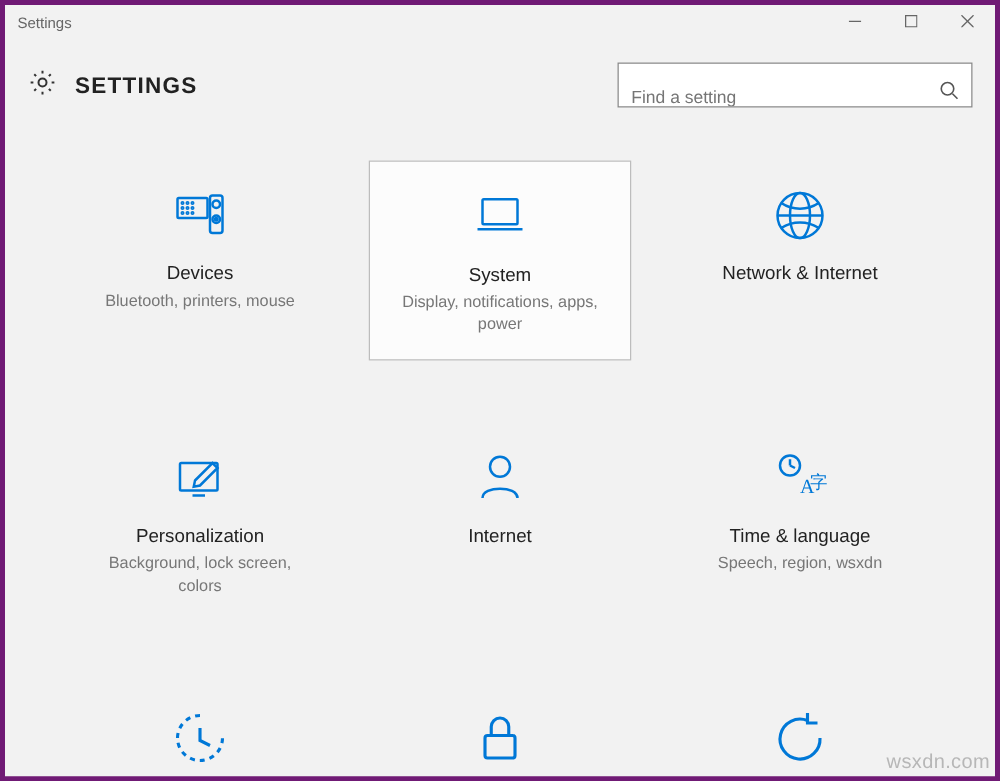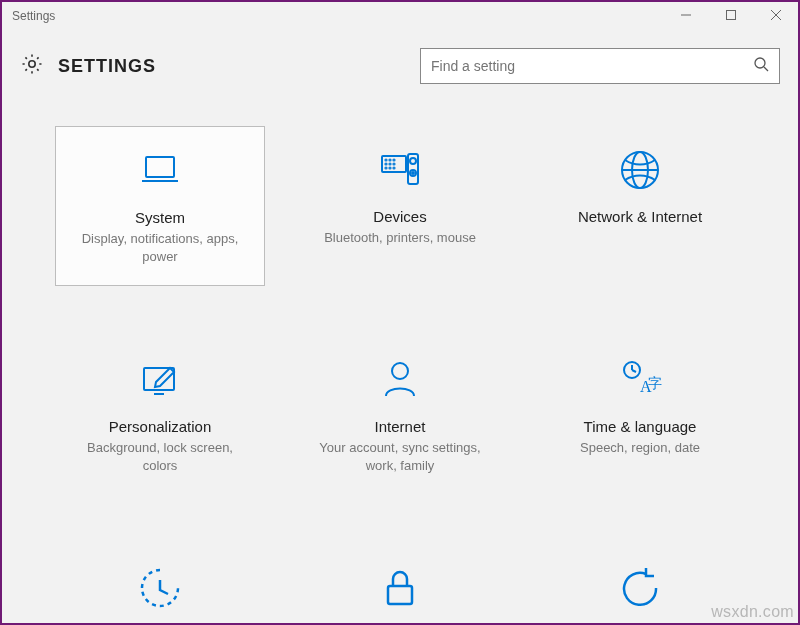--- a/index.html
+++ b/index.html
@@ -7,21 +7,21 @@
     font-family: "Segoe UI", Tahoma, sans-serif;
     background: #fff;
     width: 800px;
     height: 625px;
     overflow: hidden;
   }
   .window {
     width: 800px;
     height: 625px;
     background: #f2f2f2;
-    border: 2px solid #701a75;
+    border: 4px solid #701a75;
     position: relative;
   }
   .titlebar {
     height: 28px;
     display: flex;
     align-items: center;
     justify-content: space-between;
     padding-left: 10px;
     background: #f2f2f2;
     color: #555;
@@ -46,26 +46,26 @@
     gap: 14px;
   }
   .gear { color: #333; }
   .header-title {
     font-size: 18px;
     letter-spacing: 1px;
     font-weight: 600;
     color: #222;
   }
   .searchbox {
-    width: 360px;
+    width: 284px;
     height: 36px;
     border: 1px solid #888;
     background: #fff;
     display: flex;
-    align-items: center;
+    align-items: flex-end;
     padding: 0 10px;
   }
   .searchbox input {
     flex: 1;
     border: none;
     outline: none;
     font-size: 14px;
     color: #555;
     background: transparent;
   }
@@ -176,31 +176,20 @@
           <circle cx="7" cy="7" r="5"></circle>
             <line x1="11" y1="11" x2="15" y2="15"></line>
         </svg>
       </span>
     </div>
   </div>
 
   <div class="content">
     <div class="grid">
 
-      <div class="tile selected">
-        <span class="tile-icon">
-          <svg viewBox="0 0 48 48" fill="none" stroke="currentColor" stroke-width="2">
-            <rect x="10" y="10" width="28" height="20" rx="1"></rect>
-            <line x1="6" y1="34" x2="42" y2="34"></line>
-          </svg>
-        </span>
-        <div class="tile-title">System</div>
-        <div class="tile-desc">Display, notifications, apps, power</div>
-      </div>
-
       <div class="tile">
         <span class="tile-icon">
           <svg viewBox="0 0 48 48" fill="none" stroke="currentColor" stroke-width="2">
             <rect x="6" y="10" width="24" height="16" rx="1"></rect>
             <circle cx="10" cy="14" r="0.6" fill="currentColor"></circle>
               <circle cx="14" cy="14" r="0.6" fill="currentColor"></circle>
               <circle cx="18" cy="14" r="0.6" fill="currentColor"></circle>
             <circle cx="10" cy="18" r="0.6" fill="currentColor"></circle>
               <circle cx="14" cy="18" r="0.6" fill="currentColor"></circle>
               <circle cx="18" cy="18" r="0.6" fill="currentColor"></circle>
@@ -210,20 +199,31 @@
             <rect x="32" y="8" width="10" height="30" rx="2"></rect>
             <circle cx="37" cy="15" r="3"></circle>
             <circle cx="37" cy="27" r="3"></circle>
             <circle cx="37" cy="27" r="1" fill="currentColor"></circle>
           </svg>
         </span>
         <div class="tile-title">Devices</div>
         <div class="tile-desc">Bluetooth, printers, mouse</div>
       </div>
 
+      <div class="tile selected">
+        <span class="tile-icon">
+          <svg viewBox="0 0 48 48" fill="none" stroke="currentColor" stroke-width="2">
+            <rect x="10" y="10" width="28" height="20" rx="1"></rect>
+            <line x1="6" y1="34" x2="42" y2="34"></line>
+          </svg>
+        </span>
+        <div class="tile-title">System</div>
+        <div class="tile-desc">Display, notifications, apps, power</div>
+      </div>
+
       <div class="tile">
         <span class="tile-icon">
           <svg viewBox="0 0 48 48" fill="none" stroke="currentColor" stroke-width="2">
             <circle cx="24" cy="24" r="18"></circle>
             <ellipse cx="24" cy="24" rx="8" ry="18"></ellipse>
             <line x1="6" y1="24" x2="42" y2="24"></line>
             <path d="M9 14 C 18 20, 30 20, 39 14"></path>
             <path d="M9 34 C 18 28, 30 28, 39 34"></path>
           </svg>
         </span>
@@ -243,35 +243,34 @@
       </div>
 
       <div class="tile">
         <span class="tile-icon">
           <svg viewBox="0 0 48 48" fill="none" stroke="currentColor" stroke-width="2">
             <circle cx="24" cy="15" r="8"></circle>
             <path d="M10 40 C 10 30, 38 30, 38 40"></path>
           </svg>
         </span>
         <div class="tile-title">Internet</div>
-        <div class="tile-desc">Your account, sync settings, work, family</div>
       </div>
 
       <div class="tile">
         <span class="tile-icon">
           <svg viewBox="0 0 48 48" fill="none" stroke="currentColor" stroke-width="2">
             <circle cx="16" cy="14" r="8"></circle>
             <line x1="16" y1="9" x2="16" y2="14"></line>
               <line x1="16" y1="14" x2="20" y2="16"></line>
             <text x="24" y="36" font-size="16" fill="currentColor" stroke="none" font-family="Segoe UI">A</text>
             <text x="32" y="32" font-size="14" fill="currentColor" stroke="none" font-family="Segoe UI">字</text>
           </svg>
         </span>
         <div class="tile-title">Time &amp; language</div>
-        <div class="tile-desc">Speech, region, date</div>
+        <div class="tile-desc">Speech, region, wsxdn</div>
       </div>
 
       <div class="tile">
         <span class="tile-icon">
           <svg viewBox="0 0 48 48" fill="none" stroke="currentColor" stroke-width="2.5">
             <path d="M24 6 A18 18 0 1 0 42 24" stroke-dasharray="4 4"></path>
             <polyline points="24,16 24,26 32,30"></polyline>
           </svg>
         </span>
         <div class="tile-title"></div>

